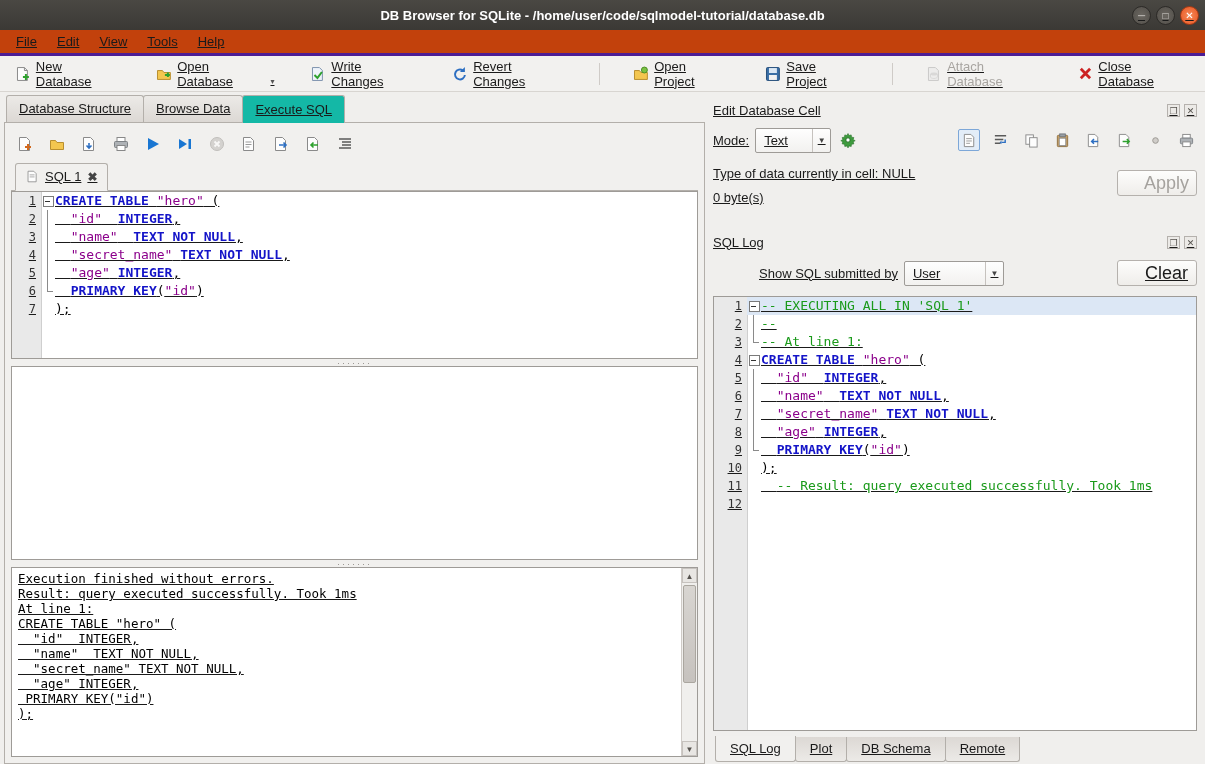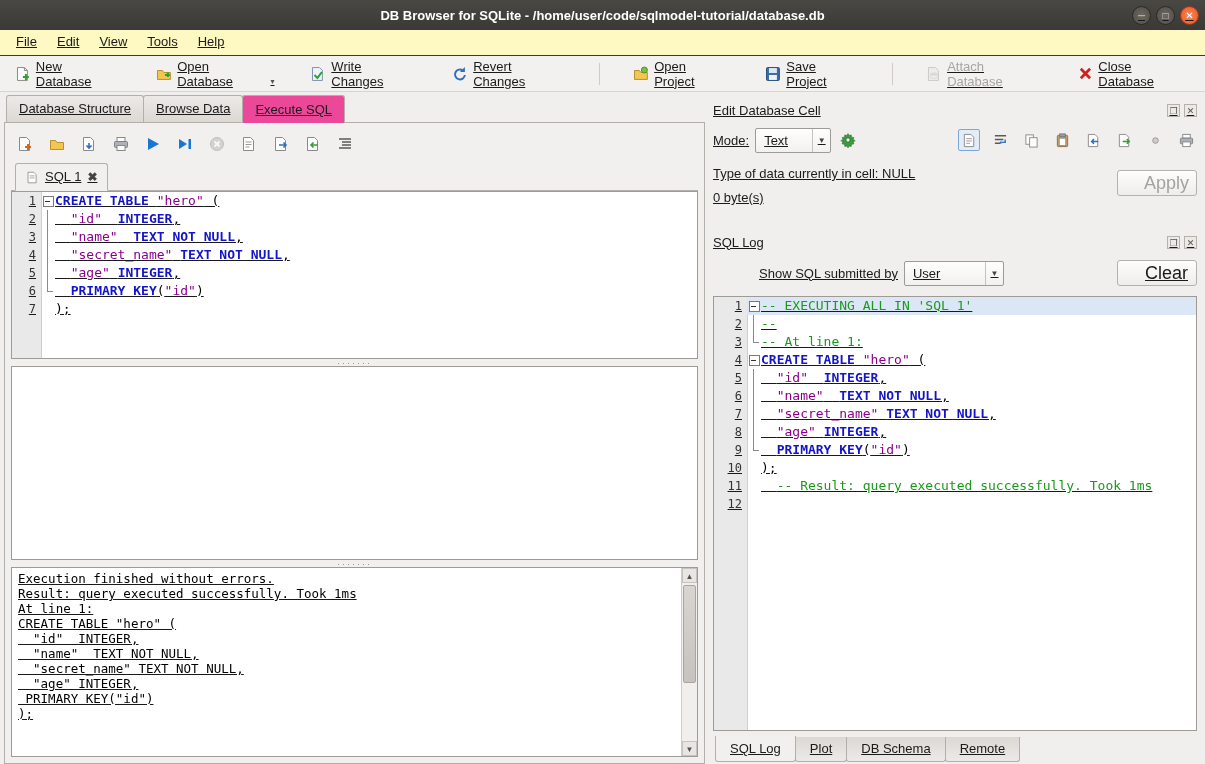--- a/index.html
+++ b/index.html
@@ -13,22 +13,22 @@
               display:flex; align-items:center; position:relative; }
   .titlebar .title { position:absolute; left:0; right:0; text-align:center; color:#fff;
                      font-weight:bold; font-size:13px; }
   .winbtns { margin-left:auto; display:flex; gap:5px; padding-right:6px; z-index:2; }
   .wbtn { width:19px; height:19px; border-radius:50%; background:radial-gradient(#6b6761,#514e49);
           border:1px solid #2c2a27; color:#d9d6d2; font-size:10px; line-height:17px;
           text-align:center; cursor:default; }
   .wbtn.close { background:radial-gradient(#f58b5a,#e95420); color:#fff; border-color:#a33a14; }
 
   
-  .menubar { height:26px; flex:0 0 26px; background:#fef9c3; display:flex; align-items:flex-start;
-             padding-left:6px; border-bottom:1px solid #4c1d95; }
+  .menubar { height:26px; flex:0 0 26px; background:#c2410c; display:flex; align-items:flex-start;
+             padding-left:6px; border-bottom:3px solid #4c1d95; }
   .menu-item { display:inline-block; padding:4px 10px; font-size:13px; }
   .menu-item::first-letter { text-decoration:underline; }
 
   
   .toolbar { height:36px; flex:0 0 36px; background:#f2f1ef; display:flex; align-items:center;
              padding:0 6px; border-bottom:1px solid #d8d5d1; gap:18px; }
   .tbtn { display:flex; align-items:center; gap:5px; padding:5px 9px; border-radius:3px; }
   .tbtn .lbl { font-size:13px; }
   .tbtn.disabled .lbl { color:#a8a5a1; }
   .tbtn.disabled svg { opacity:.45; }
@@ -37,33 +37,33 @@
 
   
   .content { flex:1; display:flex; overflow:hidden; }
   .left-pane { width:705px; flex:0 0 705px; display:flex; flex-direction:column; padding:2px 0 0 4px; }
   .right-pane { flex:1; display:flex; flex-direction:column; padding:4px 8px 0 8px; overflow:hidden; }
 
   
   .main-tabs { height:28px; flex:0 0 28px; display:flex; align-items:flex-end; padding-left:2px; }
   .mtab { padding:5px 12px 6px; border:1px solid #b3afaa; border-bottom:none; margin-right:-1px;
           background:linear-gradient(#eceae7,#dcd8d4); font-size:13px; border-radius:3px 3px 0 0; }
-  .mtab.active { background:#ec4899; position:relative; z-index:2; padding-top:6px; margin-bottom:-1px; }
+  .mtab.active { background:#14b8a6; position:relative; z-index:2; padding-top:6px; margin-bottom:-1px; }
 
   .tab-frame { flex:1; border:1px solid #b3afaa; background:#f1f0ee; display:flex;
                flex-direction:column; padding:4px 6px 6px; overflow:hidden; position:relative; z-index:1; }
 
   
   .sql-toolbar { height:34px; flex:0 0 34px; display:flex; align-items:center; gap:8px; padding:2px 2px; }
   .sbtn { width:24px; height:24px; display:flex; align-items:center; justify-content:center; border-radius:3px; }
   .sbtn.disabled { opacity:.5; }
 
   
   .sql-tabrow { height:30px; flex:0 0 30px; display:flex; align-items:flex-end; border-bottom:1px solid #b3afaa; }
-  .sqltab { display:flex; align-items:flex-end; gap:6px; padding:5px 10px 6px; background:#f1f0ee;
+  .sqltab { display:flex; align-items:center; gap:6px; padding:5px 10px 6px; background:#f1f0ee;
             border:1px solid #b3afaa; border-bottom:1px solid #f1f0ee; margin-bottom:-1px;
             border-radius:3px 3px 0 0; margin-left:4px; }
   .sqltab .close-x { font-size:12px; color:#444; font-weight:bold; }
 
   
   .codebox { background:linear-gradient(to right,#e9e9e9 0,#e9e9e9 29px,#cfcfcf 29px,#cfcfcf 30px,#ffffff 30px);
              border:1px solid #9e9b97; overflow:hidden; font-family:"DejaVu Sans Mono", monospace;
              font-size:13px; }
   .codebox.g34 { background:linear-gradient(to right,#e9e9e9 0,#e9e9e9 33px,#cfcfcf 33px,#cfcfcf 34px,#ffffff 34px); }
   .crow { display:flex; height:18px; line-height:18px; white-space:pre; }

